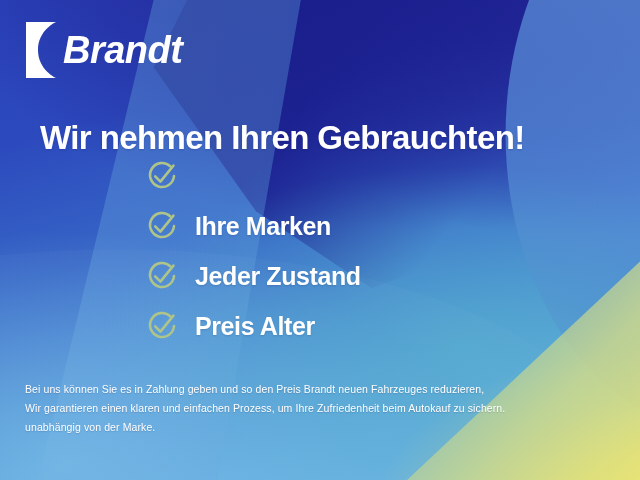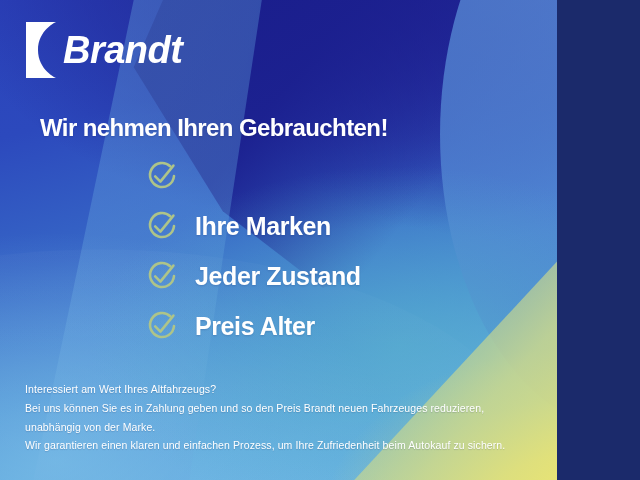--- a/index.html
+++ b/index.html
@@ -5,21 +5,21 @@
 <style>
   html, body {
     margin: 0;
     padding: 0;
     background: #1b2a6b;
   }
   * { box-sizing: border-box; }
 
   .banner {
     position: relative;
-    width: 557px;
+    width: 640px;
     height: 480px;
     overflow: hidden;
     font-family: "Liberation Sans", "DejaVu Sans", sans-serif;
     background: #ef4444;
     isolation: isolate;
   }
 
   
   .bg-layer {
     position: absolute;
@@ -137,21 +137,21 @@
     letter-spacing: -0.5px;
     font-family: "Liberation Sans", "DejaVu Sans", sans-serif;
   }
 
   
   .headline {
     position: absolute;
     left: 40px;
     top: 99px;
     color: #ffffff;
-    font-size: 24px;
+    font-size: 33px;
     line-height: 1.05;
     font-weight: 700;
     letter-spacing: -0.6px;
     white-space: nowrap;
     text-shadow: 0 1px 2px rgba(10, 20, 80, .18);
   }
 
   
   .checklist {
     position: absolute;
@@ -257,20 +257,19 @@
         <svg class="check-icon" viewBox="0 0 34 34" aria-hidden="true">
           <path d="M25.2 7.2 A12 12 0 1 0 29 17" fill="none" stroke="#aec489" stroke-width="2.6" stroke-linecap="round"></path>
           <path d="M10.2 17.4 L15.4 22.6 L28.4 6.6" fill="none" stroke="#aec489" stroke-width="2.6" stroke-linecap="round" stroke-linejoin="round"></path>
         </svg>
         <span class="check-label">Preis Alter</span>
       </li>
 
     </ul>
 
     <div class="bodycopy">
-      <p>Interessiert am Wert Ihres Altfahrzeugs?</p>
       <p>Bei uns können Sie es in Zahlung geben und so den Preis Brandt neuen Fahrzeuges reduzieren,</p>
+      <p>Wir garantieren einen klaren und einfachen Prozess, um Ihre Zufriedenheit beim Autokauf zu sichern.</p>
       <p>unabhängig von der Marke.</p>
-      <p>Wir garantieren einen klaren und einfachen Prozess, um Ihre Zufriedenheit beim Autokauf zu sichern.</p>
     </div>
 
   </div>
 </div>
 
 </body></html>

